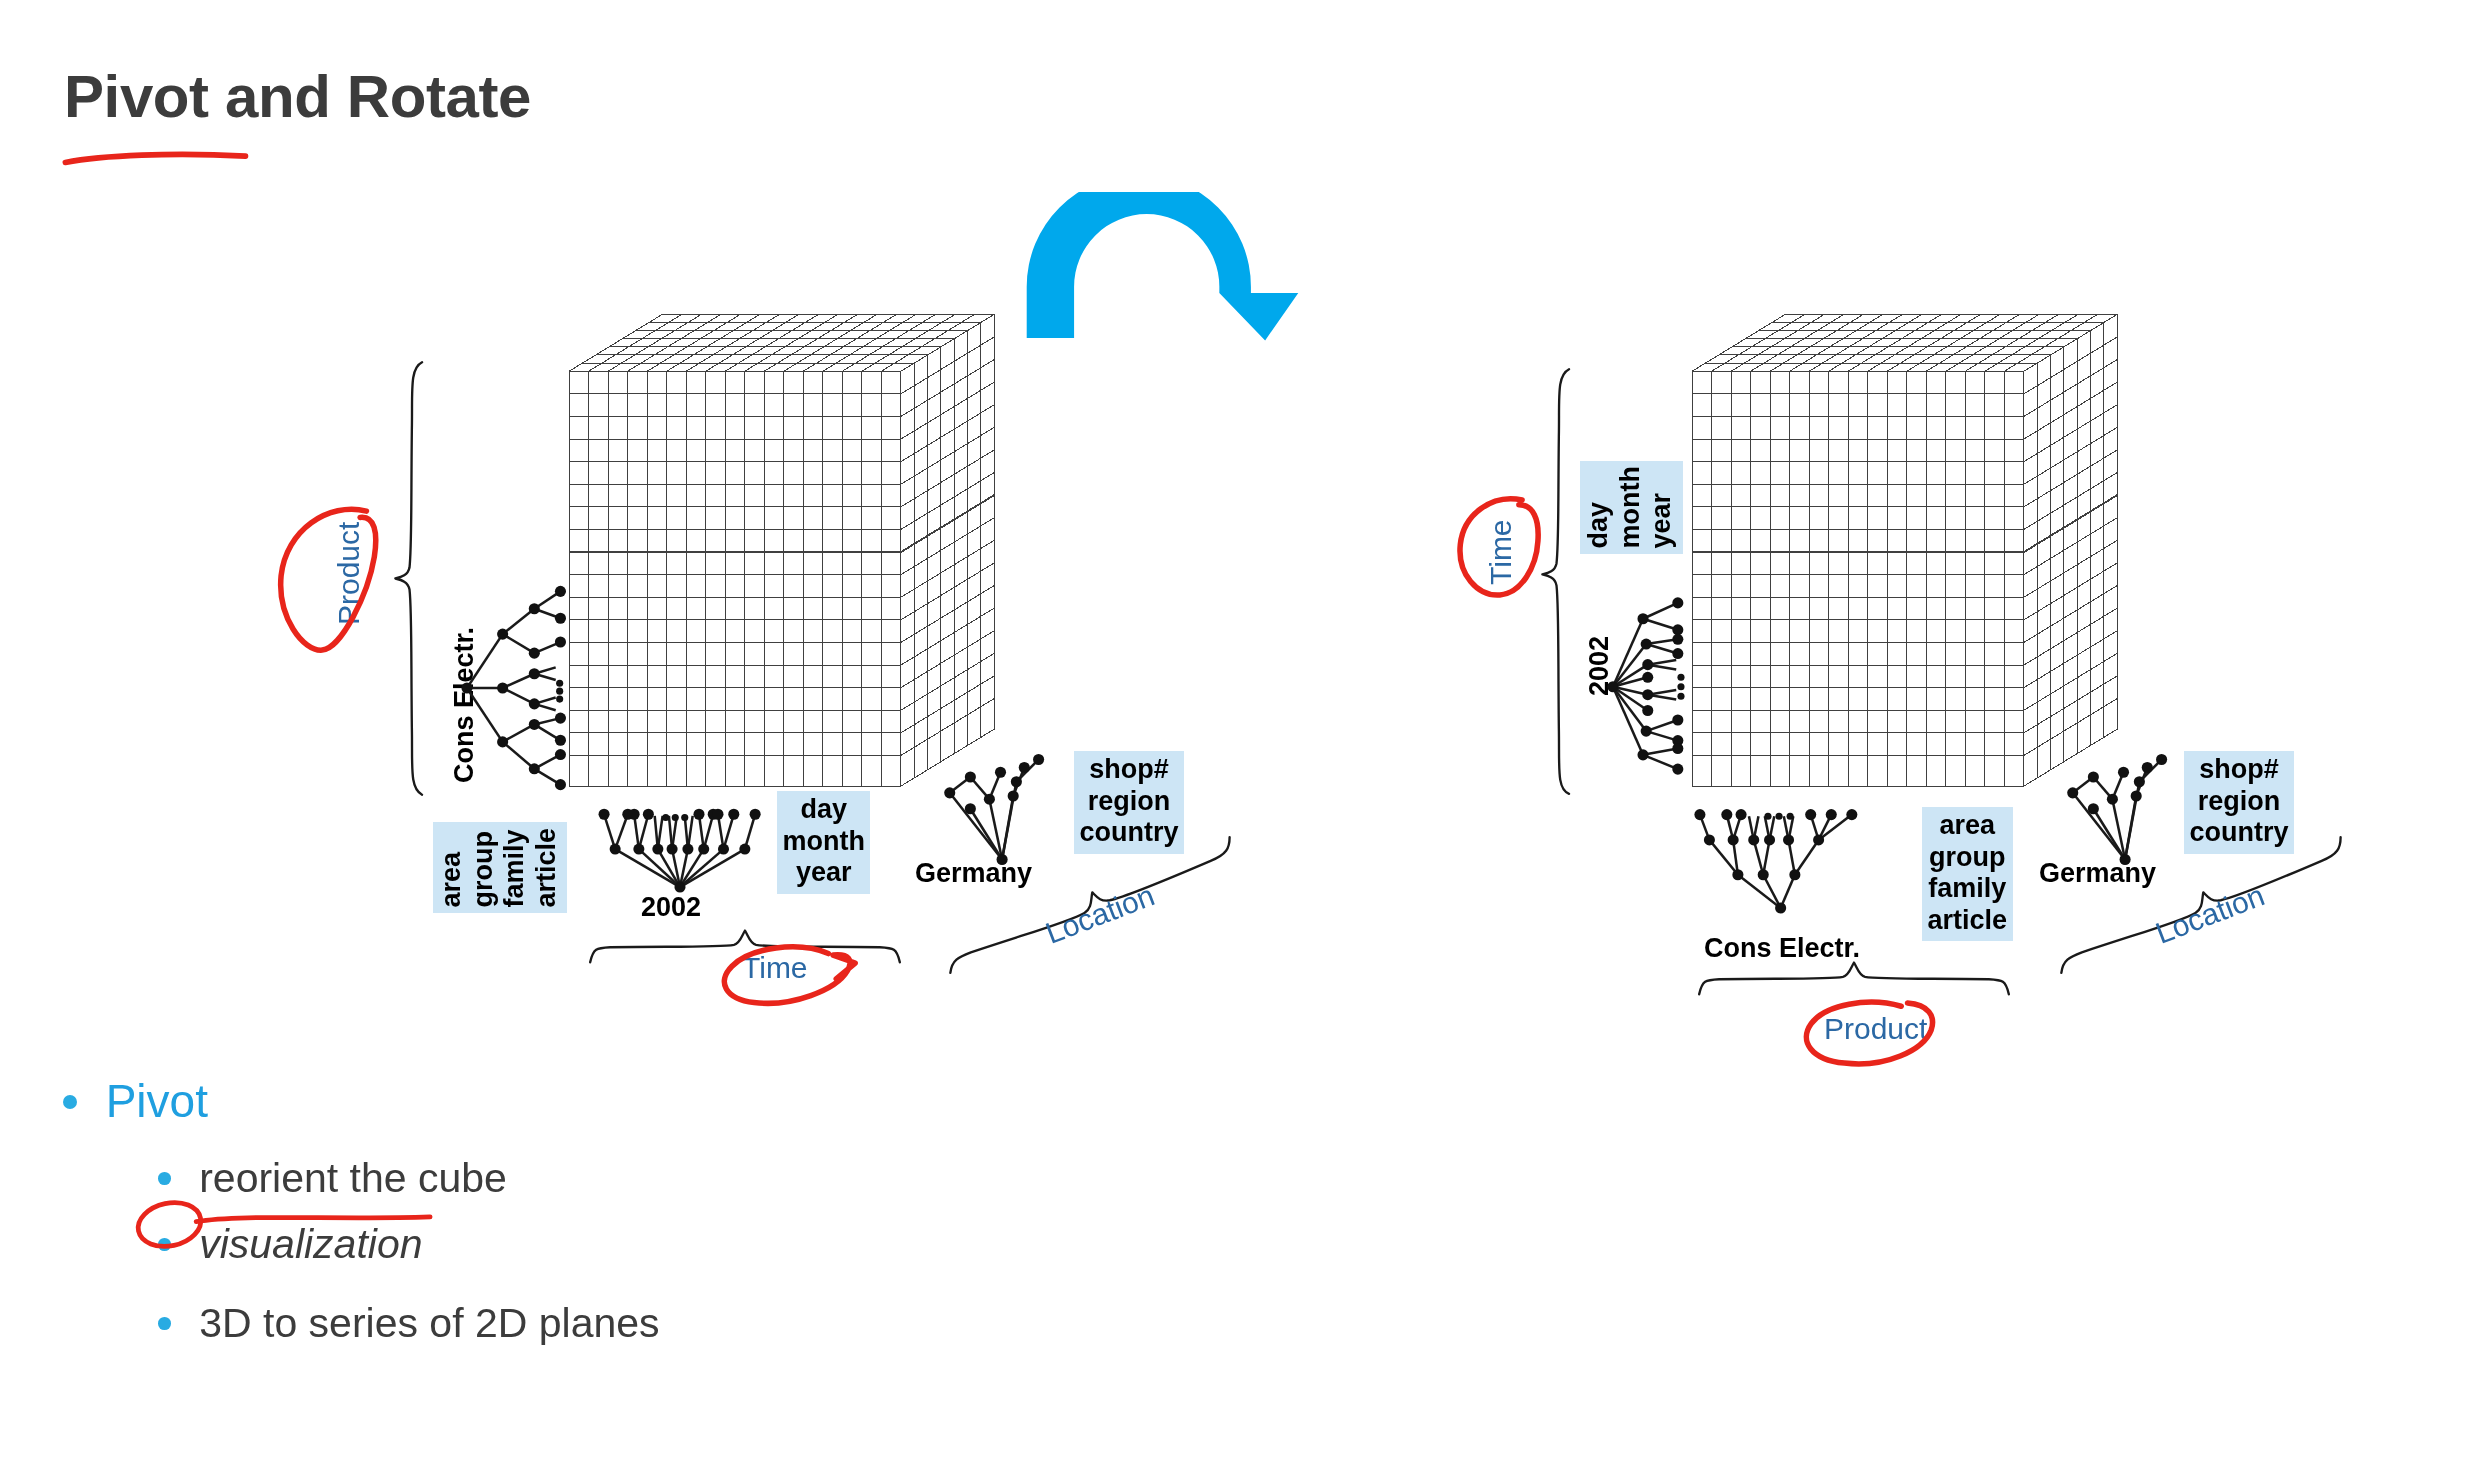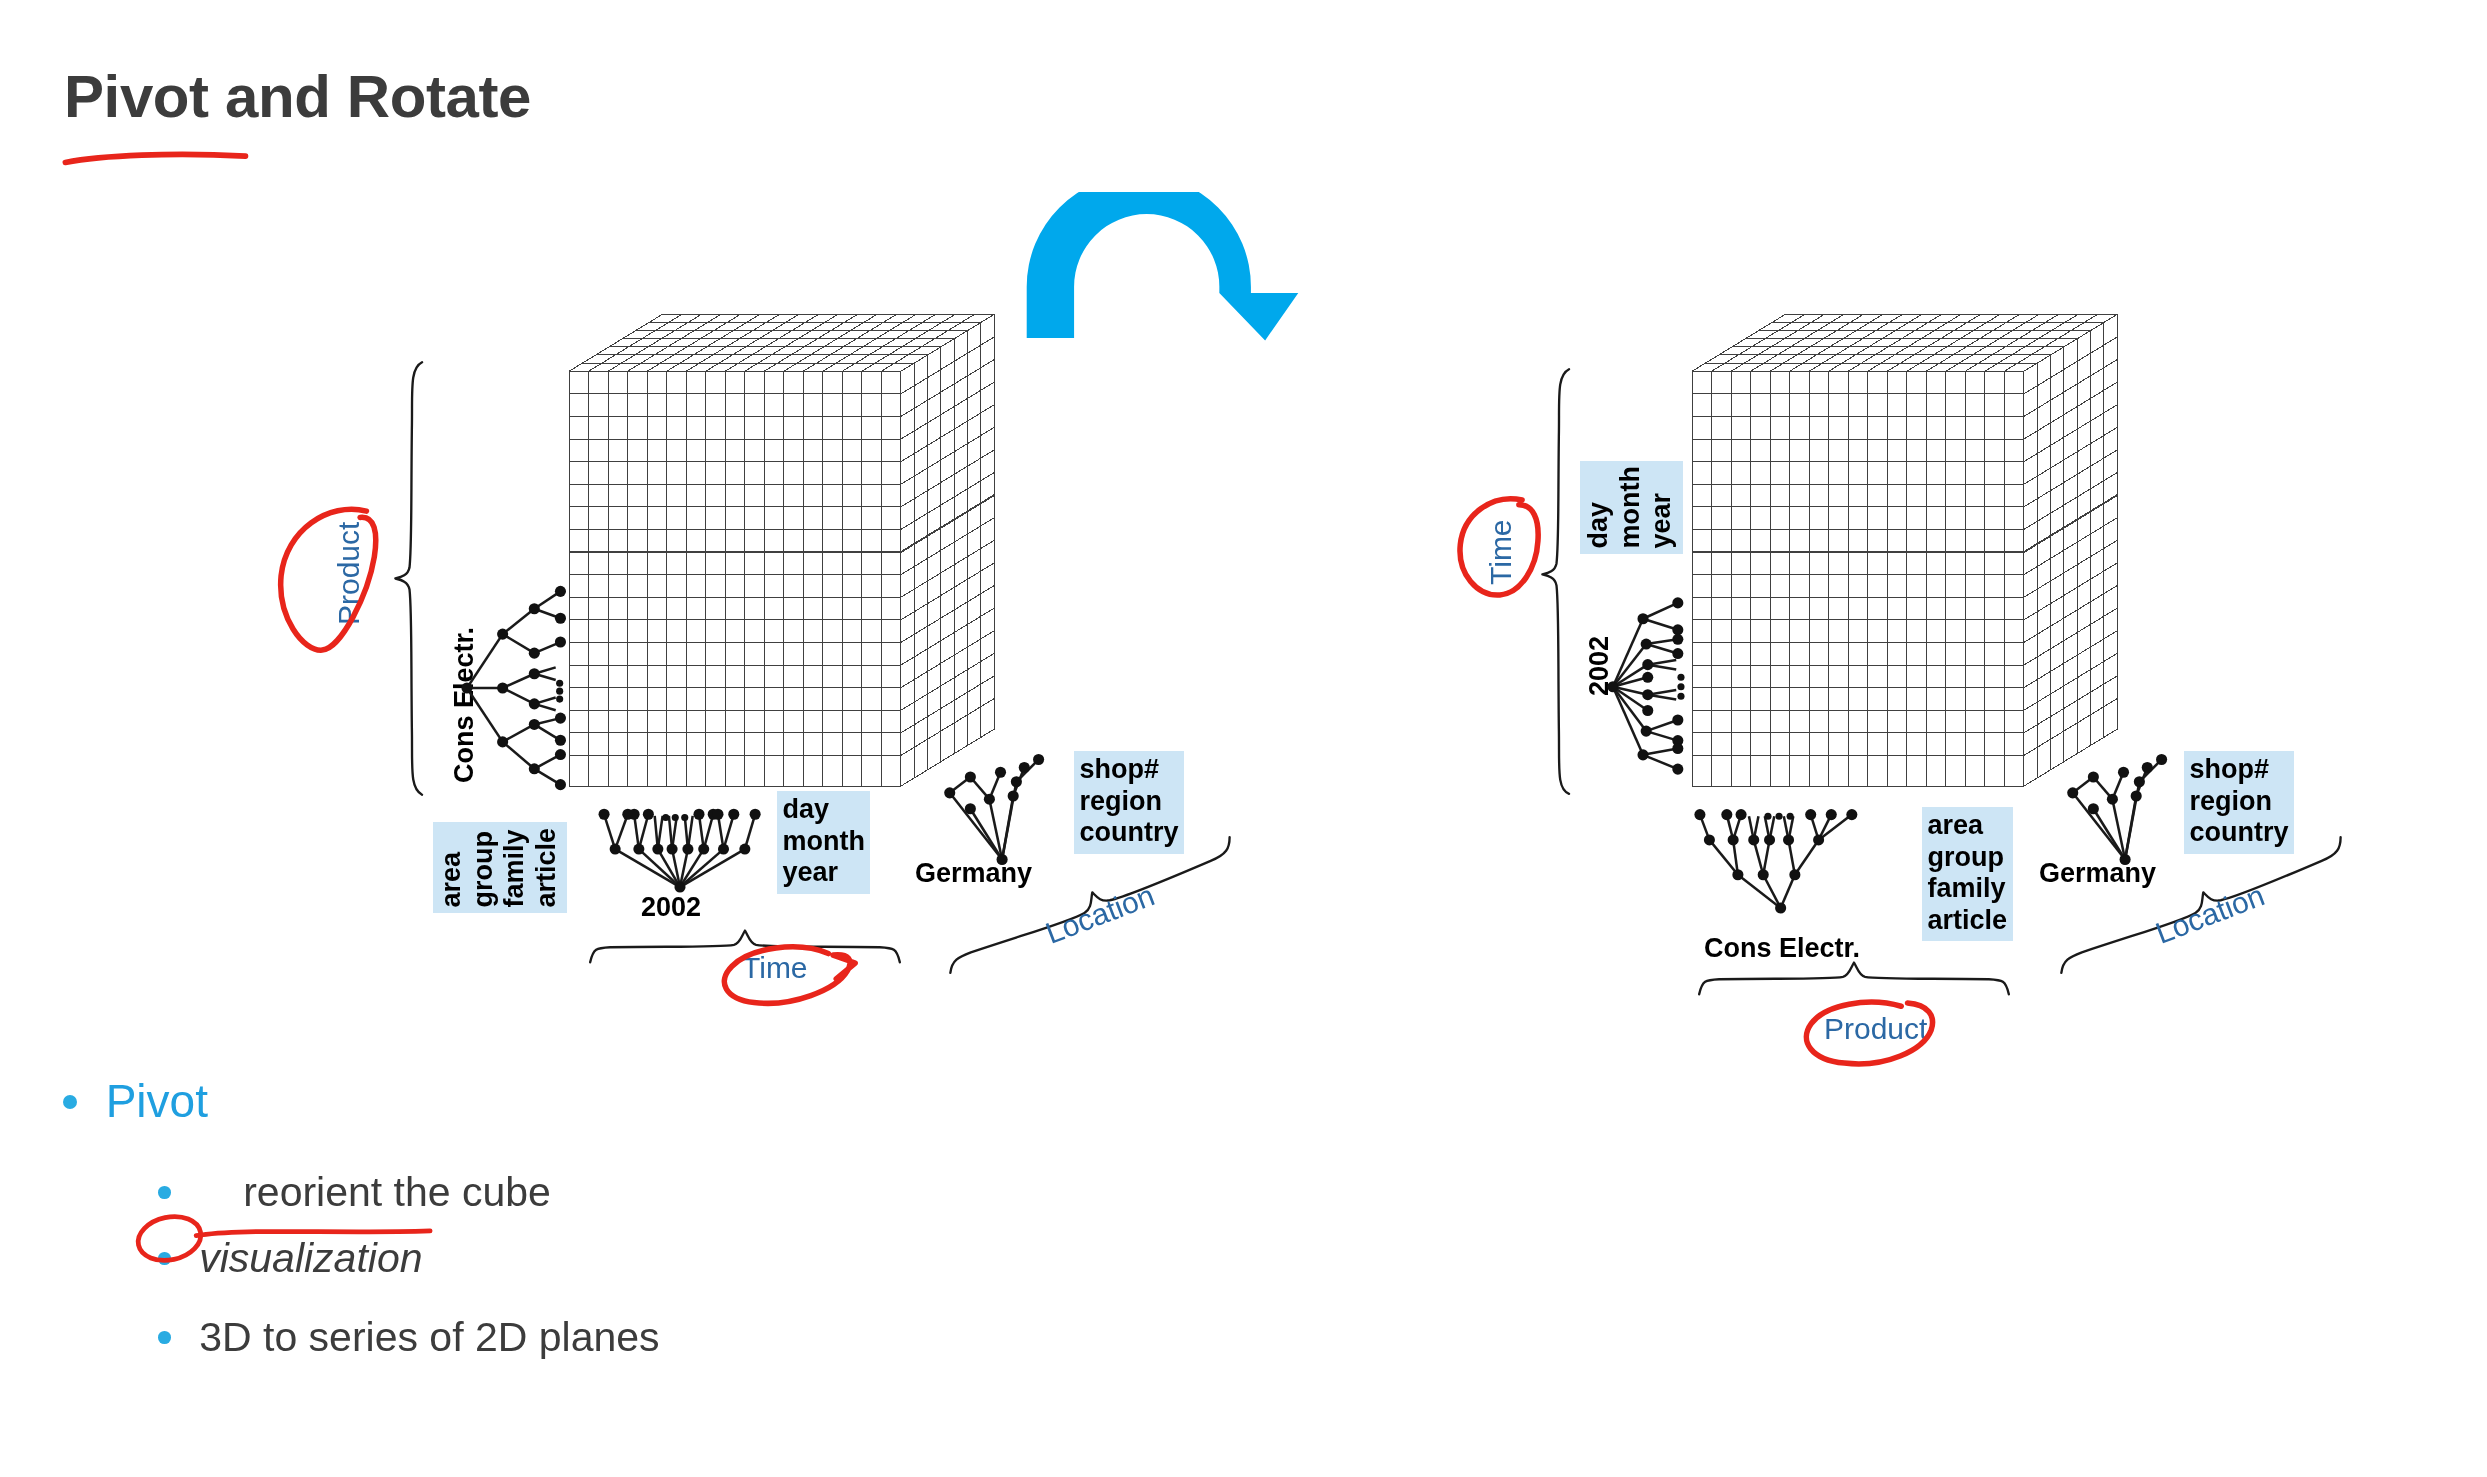--- a/index.html
+++ b/index.html
@@ -71,20 +71,21 @@
   .lbl-black { font-size: 27px; }
   .hl {
     position: absolute;
     background: #CDE5F5;
     font-weight: bold;
     color: #000000;
     font-size: 27px;
     line-height: 1.17;
     padding: 3.2px 5.5px 4.7px 5.5px;
     white-space: pre-line;
+    text-align: center;
   }
   .dim-name {
     position: absolute;
     color: #2B68A4;
     font-family: "Liberation Sans", sans-serif;
     font-weight: normal;
     font-size: 30px;
     white-space: nowrap;
   }
 
@@ -659,21 +660,21 @@
   </svg>
   <div class="dim-name" style="left:2151px; top:919px; transform:rotate(-21deg); transform-origin:0 0;">Location</div>
 </div>
 
 <div id="bullets">
   <div class="b-row b1" id="b-pivot">
     <span class="dot"></span>
     <span class="b-txt">Pivot</span>
   </div>
 
-  <div class="b-row b2" style="margin-top:41px;gap:44px;">
+  <div class="b-row b2" style="margin-top:27px;">
     <span class="dot sm"></span>
     <span class="b-txt">reorient the cube</span>
     <svg class="ann" style="left:35px; top:54px; width:245px; height:19px;" viewBox="0 0 310 24">
       <path d="M4,16 C60,6 180,14 300,10" stroke="#E8251B" stroke-width="6" fill="none" stroke-linecap="round"></path>
     </svg>
   </div>
 
   <div class="b-row b2" style="margin-top:19px;font-style:italic;">
     <span class="dot sm"></span>
     <span class="b-txt">visualization</span>

